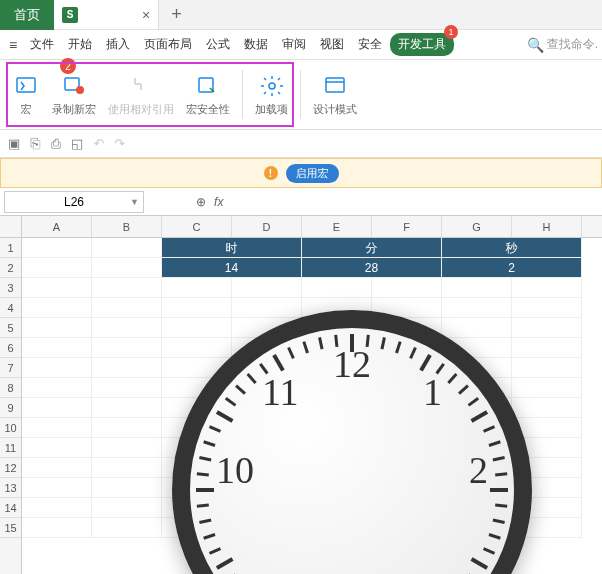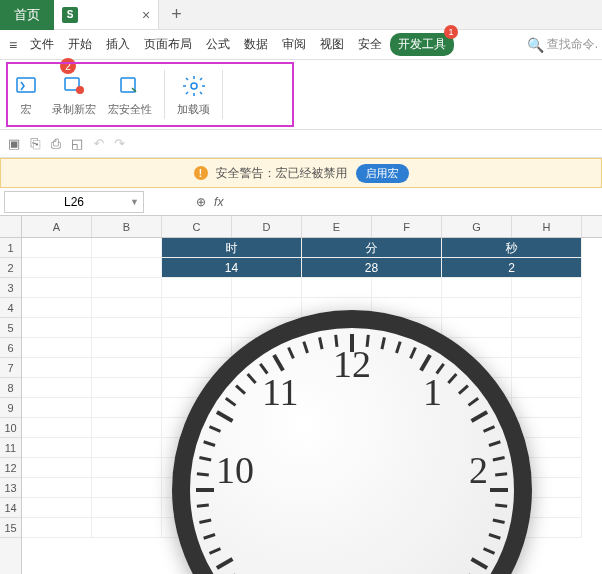--- a/index.html
+++ b/index.html
@@ -126,20 +126,28 @@
     <div class="ribbon-btn" style="position:relative">
       <div class="ri">
           <svg viewBox="0 0 24 24" fill="none" stroke="currentColor" stroke-width="1.5">
             <rect x="3" y="4" width="14" height="12" rx="1"></rect>
             <circle cx="18" cy="16" r="4" fill="#e74c3c" stroke="none"></circle>
           </svg>
         </div>
       <span class="badge2">2</span>
       <div class="ribbon-label">录制新宏</div>
     </div>
+    <div class="ribbon-btn disabled">
+      <div class="ri">
+          <svg viewBox="0 0 24 24" fill="none" stroke="currentColor" stroke-width="1.5">
+            <path d="M6 4v6M6 10h6M12 10v6"></path>
+          </svg>
+        </div>
+      <div class="ribbon-label">使用相对引用</div>
+    </div>
     <div class="ribbon-btn">
       <div class="ri">
           <svg viewBox="0 0 24 24" fill="none" stroke="currentColor" stroke-width="1.5">
             <rect x="3" y="4" width="14" height="14" rx="1"></rect>
             <path d="M14 14l4 4" stroke="#2d7d46"></path>
           </svg>
         </div>
       <div class="ribbon-label">宏安全性</div>
     </div>
   </div>
@@ -150,35 +158,43 @@
           <svg viewBox="0 0 24 24" fill="none" stroke="currentColor" stroke-width="1.5">
             <circle cx="12" cy="12" r="3"></circle>
             <path d="M12 2v3M12 19v3M4 12H1M23 12h-3M6 6l-2-2M20 20l-2-2M6 18l-2 2M20 4l-2 2"></path>
           </svg>
         </div>
       <div class="ribbon-label">加载项</div>
     </div>
   </div>
   <div class="ribbon-sep"></div>
   <div class="ribbon-group">
+    <div class="ribbon-btn">
+      <div class="ri">
+          <svg viewBox="0 0 24 24" fill="none" stroke="currentColor" stroke-width="1.5">
+            <rect x="3" y="4" width="18" height="14" rx="1"></rect>
+            <path d="M3 8h18"></path>
+          </svg>
+        </div>
+      <div class="ribbon-label">设计模式</div>
+    </div>
   </div>
 </div>
 
 <div class="qat">
   <span>▣</span>
   <span>⎘</span>
   <span>⎙</span>
   <span>◱</span>
   <span class="disabled">↶</span>
   <span class="disabled">↷</span>
 </div>
 
 <div class="warnbar">
   <span class="warn-icon">!</span>
-  <span>安全警告：宏已经被禁用</span>
   <span class="enable-btn">启用宏</span>
 </div>
 
 <div class="fbar">
   <div class="namebox">
     <span>L26</span>
     <span class="dd">▼</span>
   </div>
   <div class="fx-area">
     <span>⊕</span>

